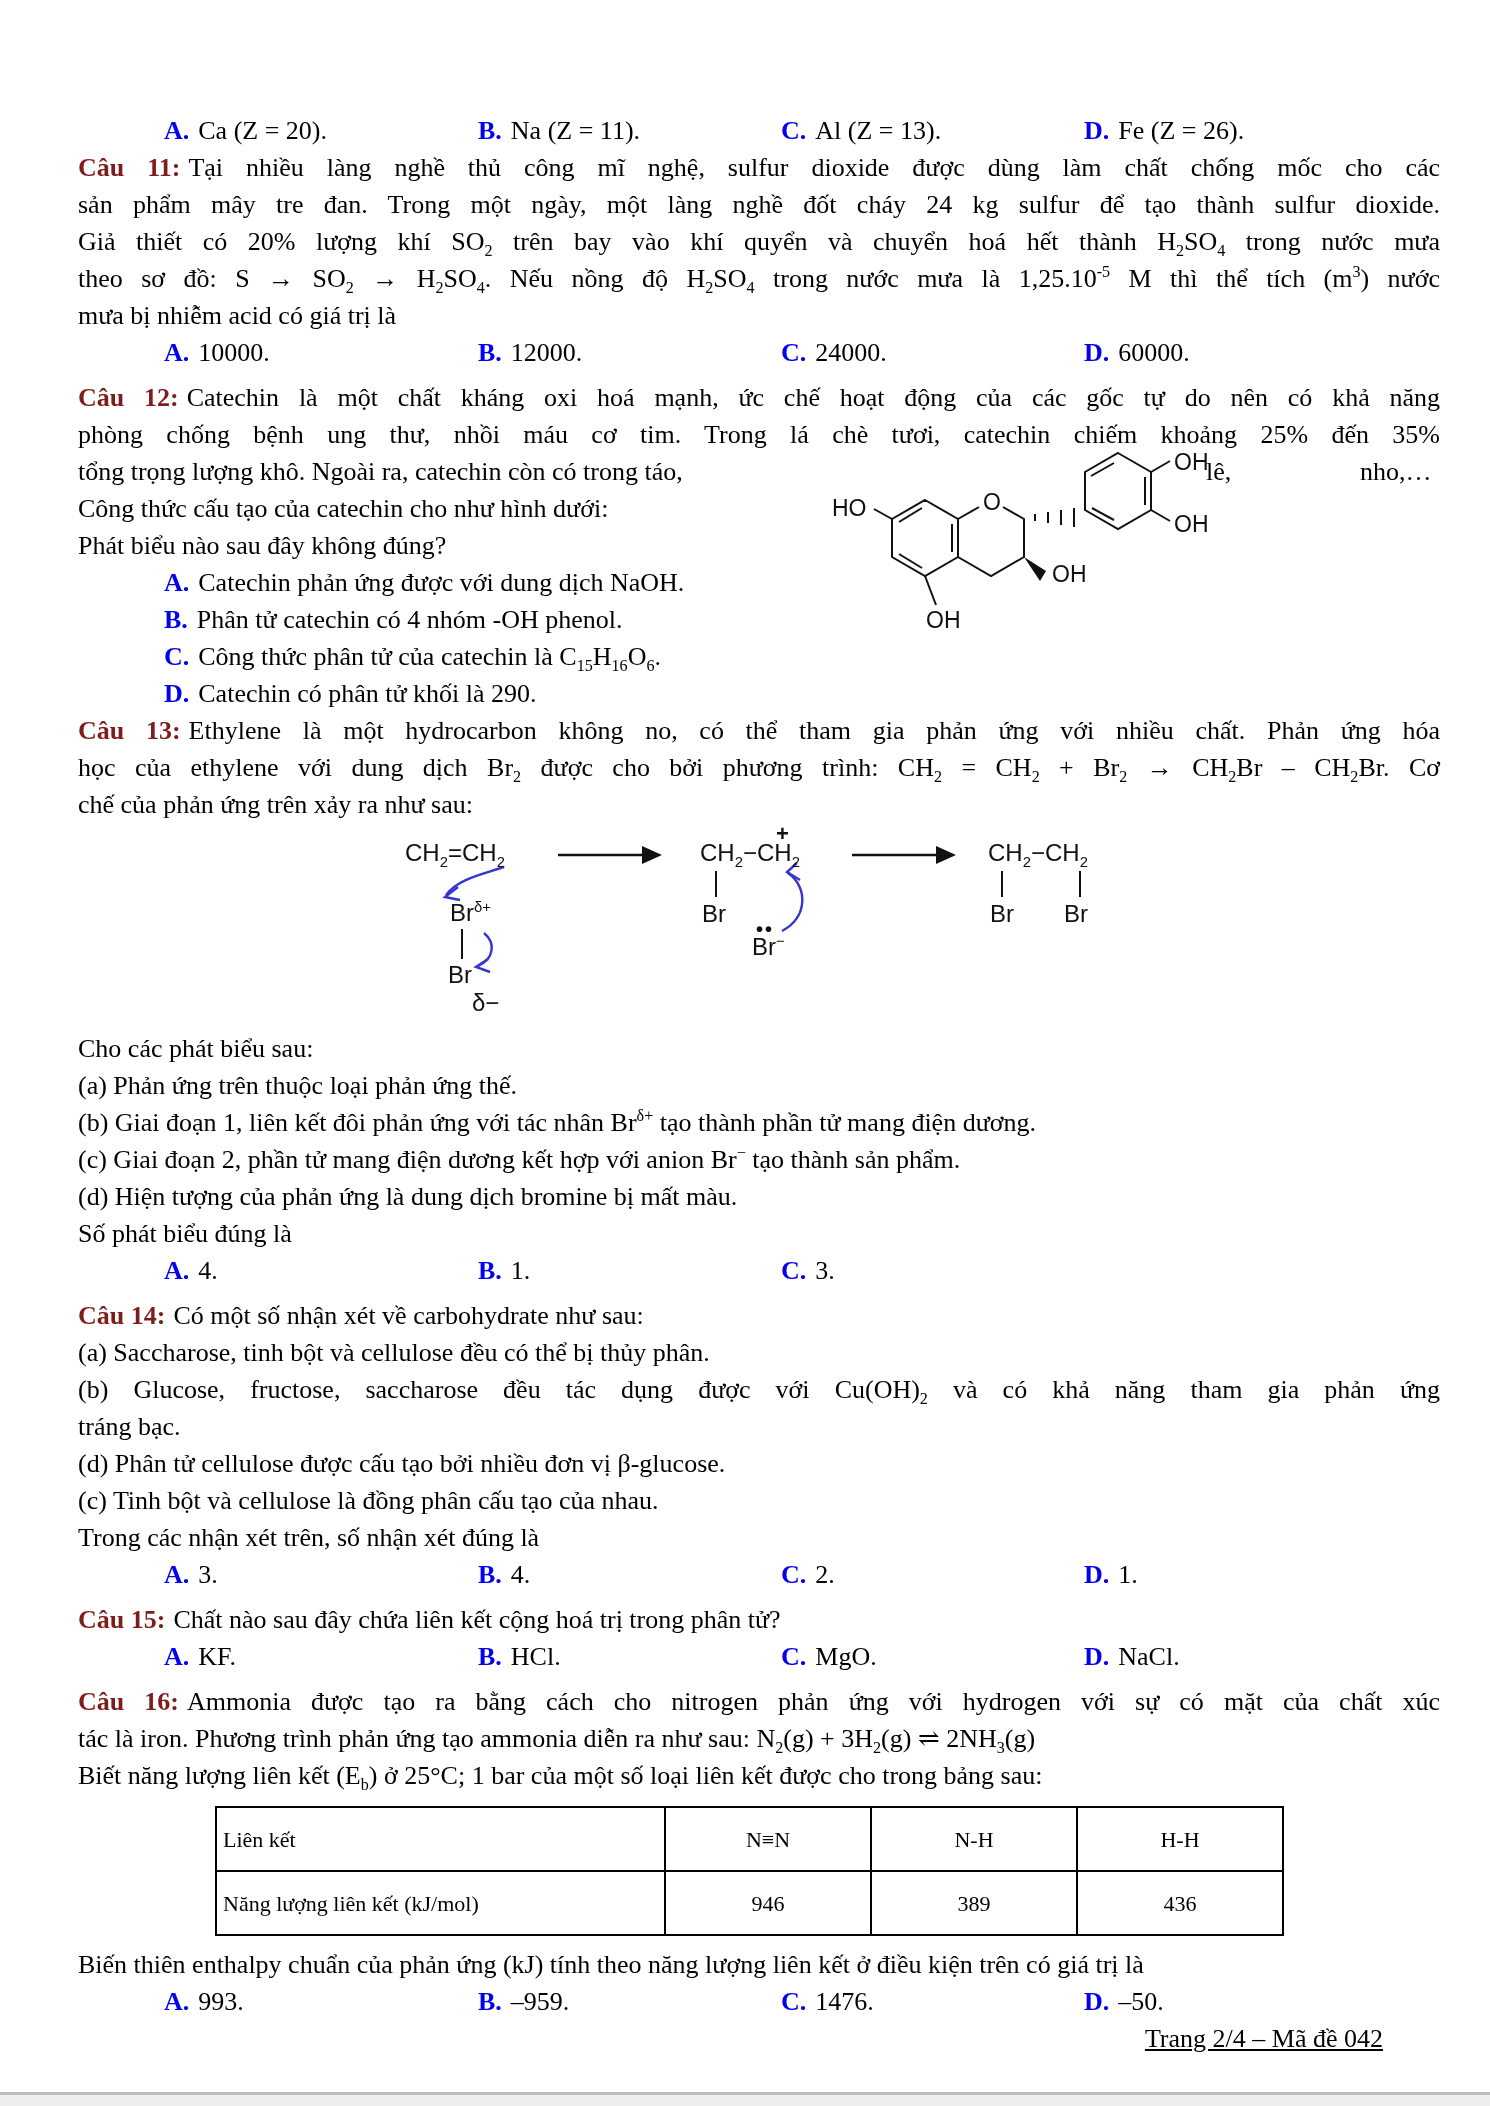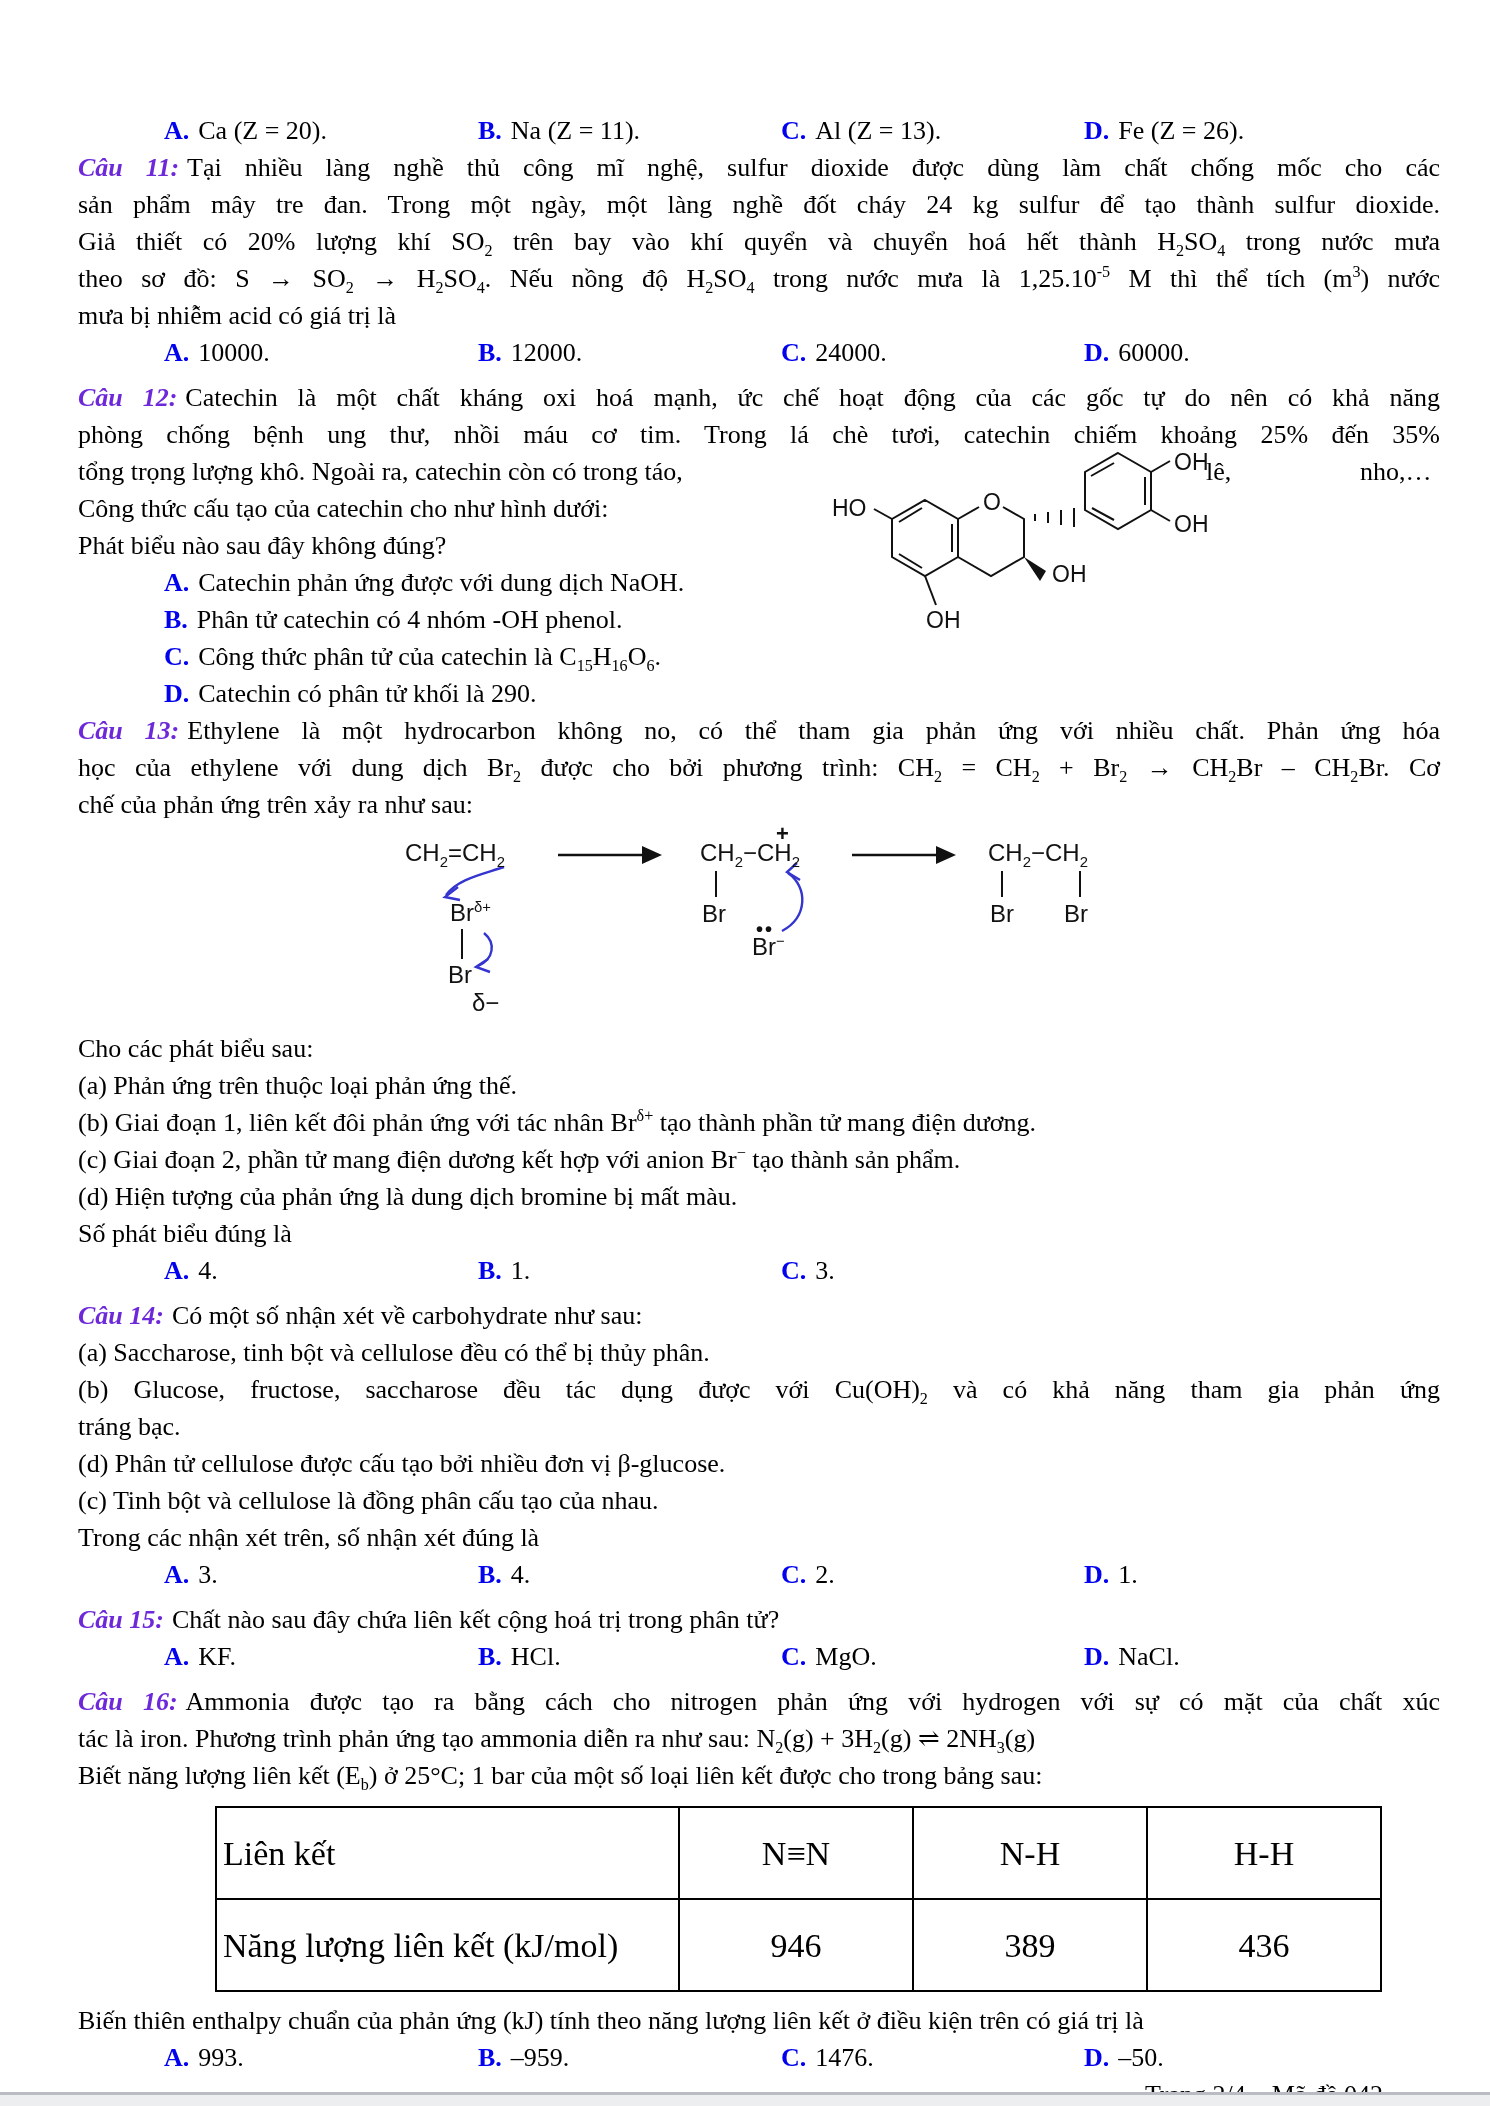--- a/index.html
+++ b/index.html
@@ -5,21 +5,21 @@
   html,body{margin:0;padding:0;background:#fff;}
   .page{
     position:relative;width:1490px;height:2106px;box-sizing:border-box;
     padding:112px 50px 0 78px;overflow:hidden;background:#ffffff;
     font-family:"Liberation Serif","DejaVu Serif",serif;
     font-size:26px;line-height:37px;color:#000;
   }
   sub,sup{font-size:0.62em;line-height:0;}
   .ln{min-height:37px;}
   .j{text-align:justify;text-align-last:justify;}
-  .qlabel{color:#6d28d9;font-weight:700;font-style:italic;}
+  .qlabel{color:#7f1d1d;font-weight:700;}
   .lt{margin-left:8px;}
   .L{color:#0202ee;font-weight:700;}
   .ot{margin-left:9px;}
   .opts{display:flex;padding-left:86px;white-space:nowrap;}
   .opts>div:nth-child(1){width:314px;}
   .opts>div:nth-child(2){width:303px;}
   .opts>div:nth-child(3){width:303px;}
   .opts>div:nth-child(4){flex:1;}
   .iopt{padding-left:86px;}
   .mt8{margin-top:8px;}
@@ -30,22 +30,22 @@
   .fl{position:absolute;white-space:nowrap;}
   .inline-word{position:absolute;top:0;}
   
   .fig-mech{position:relative;margin:0 0 7px 322px;width:740px;height:200px;
     font-family:"Liberation Sans","DejaVu Sans",sans-serif;font-size:24px;line-height:1;color:#111;}
   .fig-mech svg,.fig-cat svg{position:absolute;left:0;top:0;}
   .plus-chg{font-weight:700;font-size:22px;}
   .dots{font-size:20px;font-weight:700;letter-spacing:2px;}
   
   .etable{border-collapse:collapse;margin:12px 0 10px 137px;}
-  .etable td{border:2px solid #000;height:58px;padding:16px;text-align:center;
-    font-family:"Liberation Serif","DejaVu Serif",serif;font-size:34px;}
+  .etable td{border:2px solid #000;height:58px;padding:2px;text-align:center;
+    font-family:"Liberation Serif","DejaVu Serif",serif;font-size:22px;}
   .etable td.c1{width:439px;text-align:left;padding-left:6px;}
   .etable td.cn{width:200px;}
   .footer{text-align:right;padding-right:57px;text-decoration:underline;}
   .bottom-strip{position:absolute;left:0;bottom:0;width:100%;height:11px;
     background:#eceef0;border-top:3px solid #b9bdc2;}
 </style>
 </head>
 <body>
 
 <div class="page">

